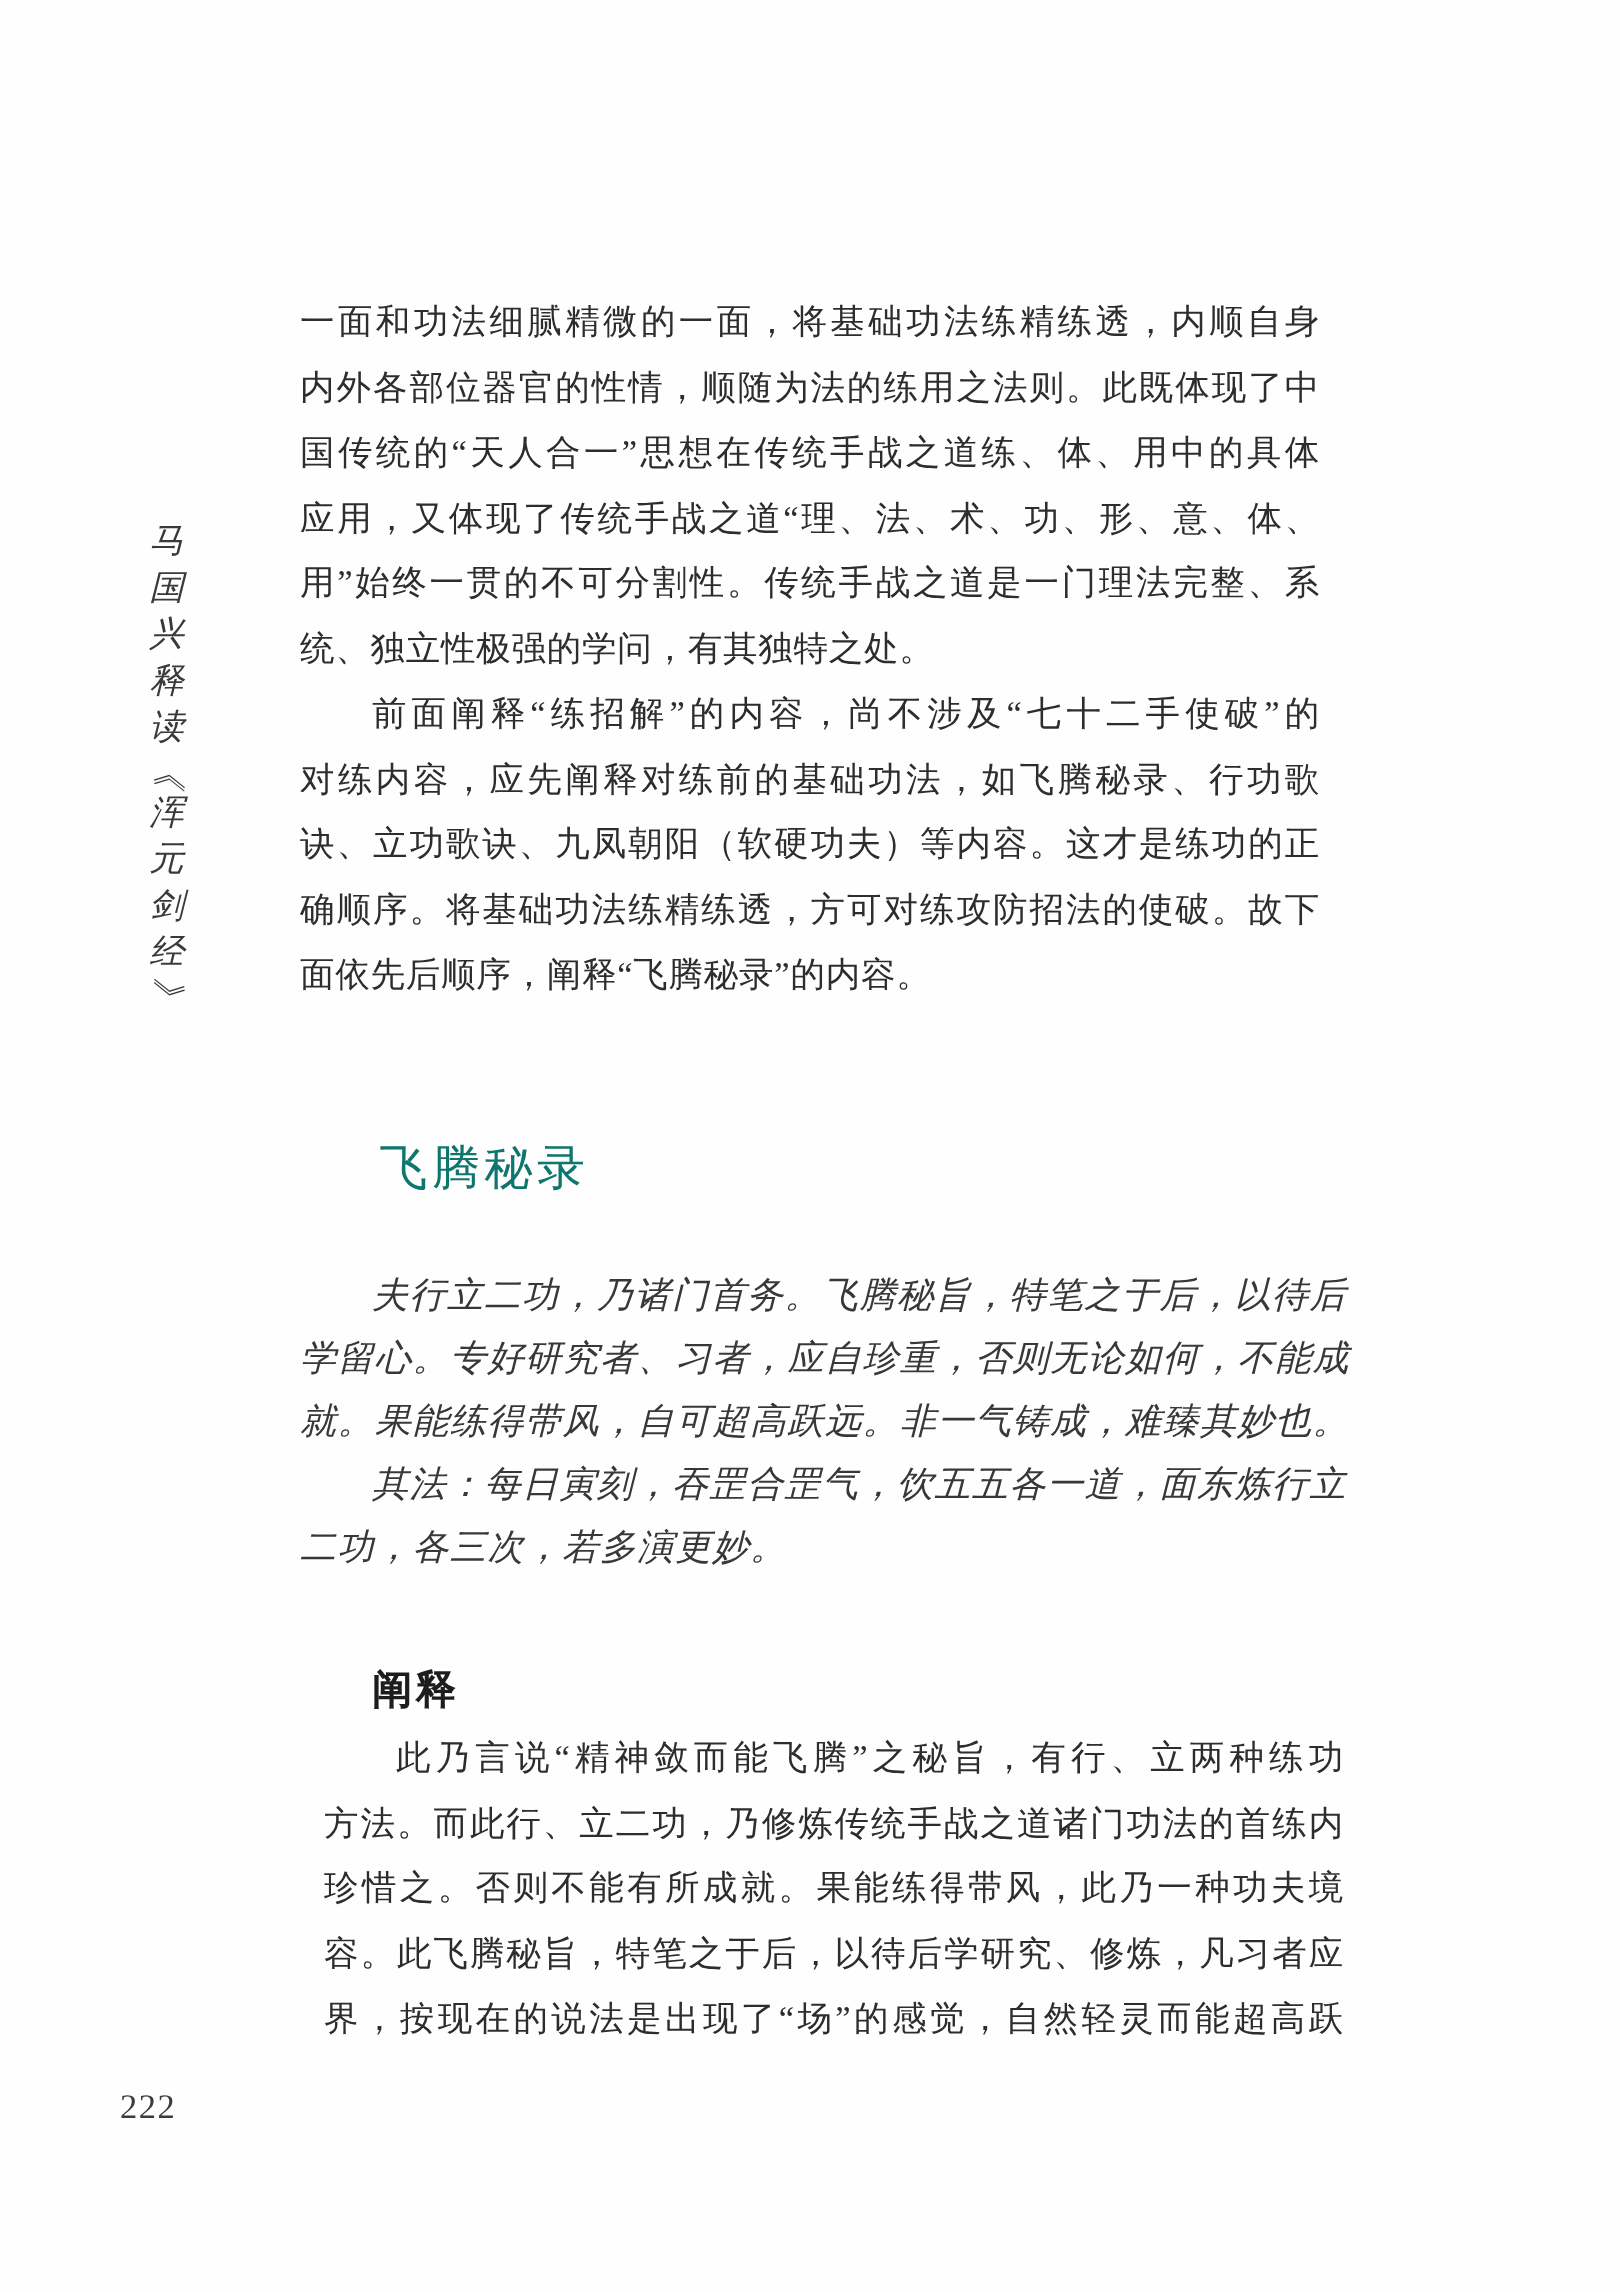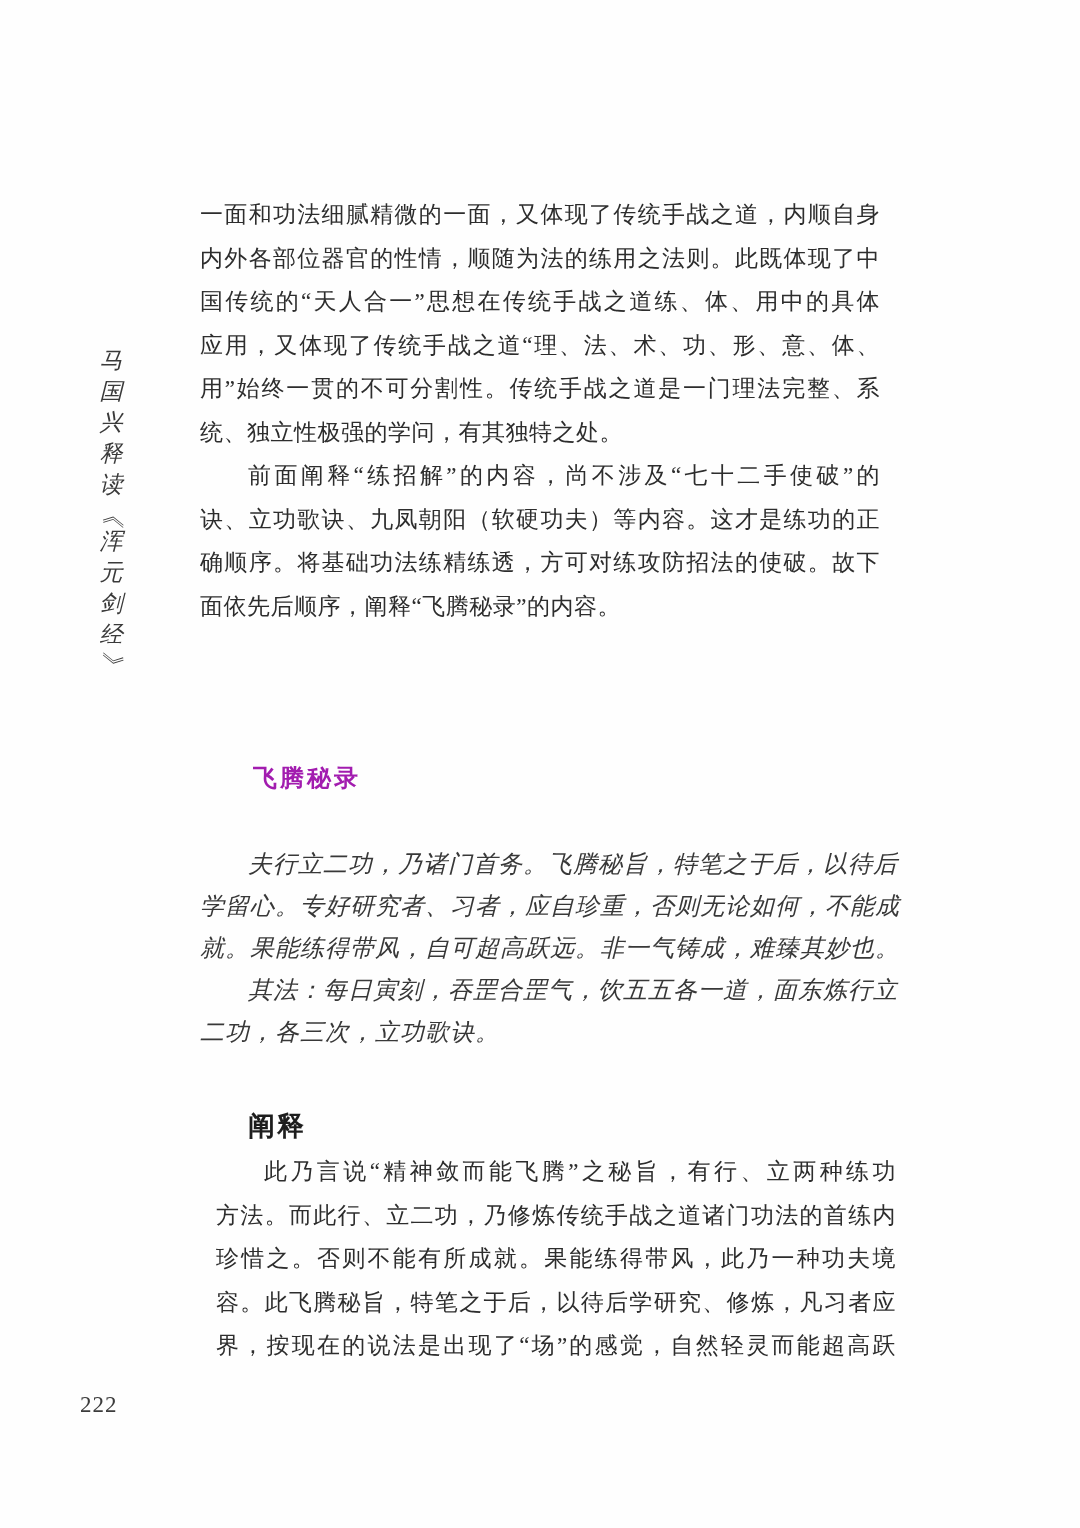--- a/index.html
+++ b/index.html
@@ -37,25 +37,25 @@
     height:42px;
     color:#383838;
     letter-spacing:1px;
   }
 
   .section-heading{
     position:absolute;
     left:253px;top:756px;
     margin:0;
     font-family:"Liberation Sans","DejaVu Sans",sans-serif;
-    font-weight:bold;
-    font-size:24px;
+    font-weight:normal;
+    font-size:32px;
     line-height:44px;
     letter-spacing:3px;
-    color:#a21caf;
+    color:#0f766e;
   }
   .sub-heading{
     position:absolute;
     left:248px;top:1108px;
     margin:0;
     font-family:Liberation Serif, serif;
     font-weight:bold;
     font-size:27px;
     line-height:36px;
     letter-spacing:2px;
@@ -108,46 +108,47 @@
       <span class="vert-bracket">《</span>
       <span>浑</span>
       <span>元</span>
       <span>剑</span>
       <span>经</span>
       <span class="vert-bracket">》</span>
     </div>
 
   <div class="text-block" style="top:193px;">
     <div>
-        <div class="line">一面和功法细腻精微的一面，又体现了传统手战之道，内顺自身</div>
+        <div class="line">一面和功法细腻精微的一面，将基础功法练精练透，内顺自身</div>
         <div class="line">内外各部位器官的性情，顺随为法的练用之法则。此既体现了中</div>
         <div class="line">国传统的“天人合一”思想在传统手战之道练、体、用中的具体</div>
         <div class="line">应用，又体现了传统手战之道“理、法、术、功、形、意、体、</div>
         <div class="line">用”始终一贯的不可分割性。传统手战之道是一门理法完整、系</div>
         <div class="line para-end">统、独立性极强的学问，有其独特之处。</div>
       </div>
     <div>
         <div class="line indent">前面阐释“练招解”的内容，尚不涉及“七十二手使破”的</div>
+        <div class="line">对练内容，应先阐释对练前的基础功法，如飞腾秘录、行功歌</div>
         <div class="line">诀、立功歌诀、九凤朝阳（软硬功夫）等内容。这才是练功的正</div>
         <div class="line">确顺序。将基础功法练精练透，方可对练攻防招法的使破。故下</div>
         <div class="line para-end">面依先后顺序，阐释“飞腾秘录”的内容。</div>
       </div>
   </div>
 
   <h1 class="section-heading">飞腾秘录</h1>
 
   <div class="text-block quote-block" style="top:843px;">
     <div>
         <div class="line indent">夫行立二功，乃诸门首务。飞腾秘旨，特笔之于后，以待后</div>
         <div class="line">学留心。专好研究者、习者，应自珍重，否则无论如何，不能成</div>
         <div class="line para-end">就。果能练得带风，自可超高跃远。非一气铸成，难臻其妙也。</div>
       </div>
     <div>
         <div class="line indent">其法：每日寅刻，吞罡合罡气，饮五五各一道，面东炼行立</div>
-        <div class="line para-end">二功，各三次，立功歌诀。</div>
+        <div class="line para-end">二功，各三次，若多演更妙。</div>
       </div>
   </div>
 
   <h2 class="sub-heading">阐释</h2>
 
   <div class="text-block" style="top:1150px;margin-left:16px;">
     <div>
         <div class="line indent">此乃言说“精神敛而能飞腾”之秘旨，有行、立两种练功</div>
         <div class="line">方法。而此行、立二功，乃修炼传统手战之道诸门功法的首练内</div>
         <div class="line">珍惜之。否则不能有所成就。果能练得带风，此乃一种功夫境</div>

